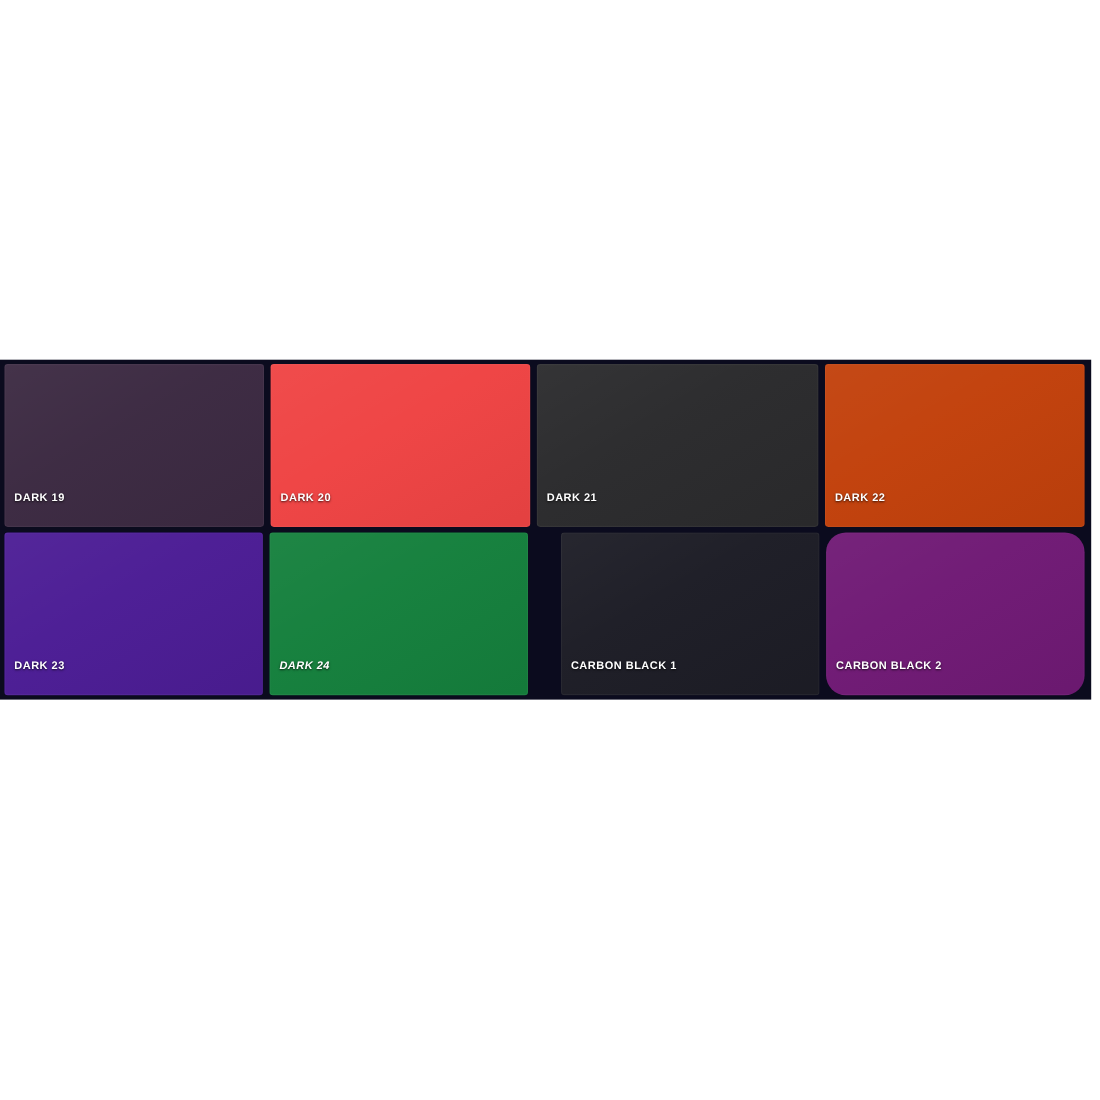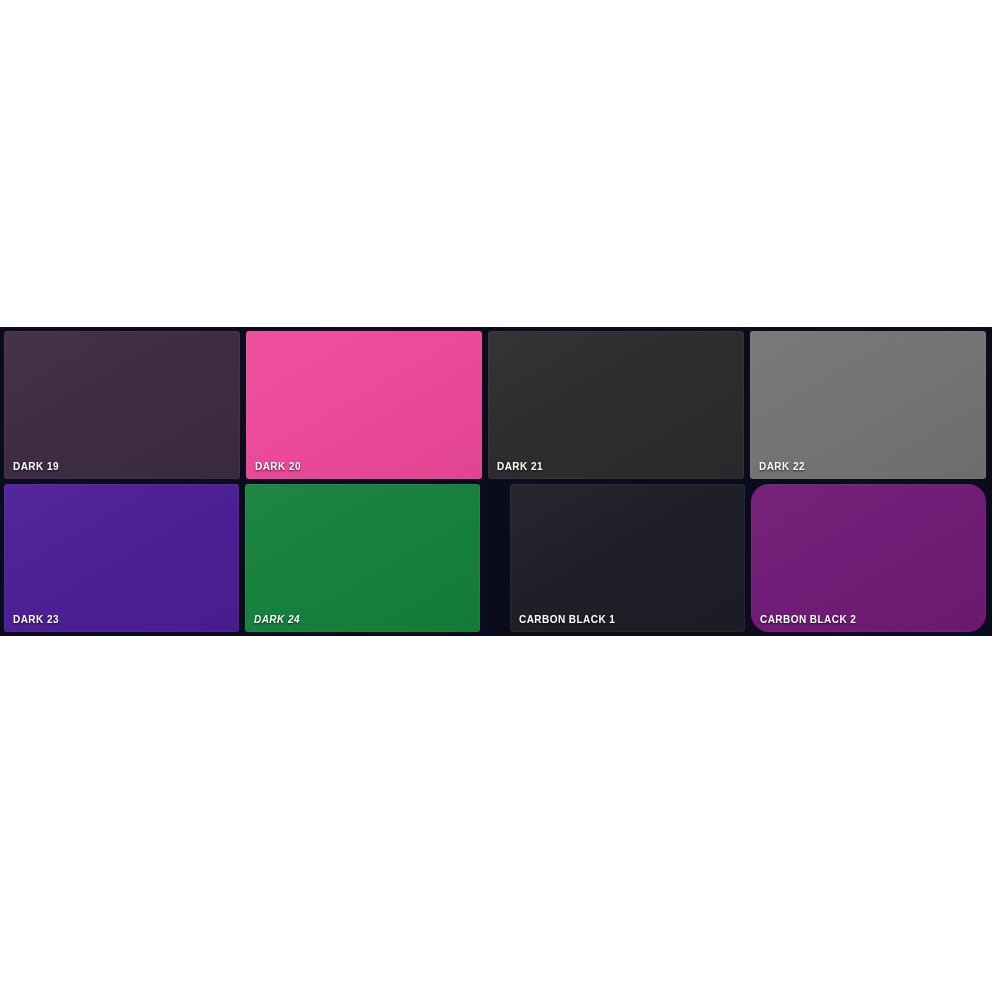--- a/index.html
+++ b/index.html
@@ -67,21 +67,21 @@
     position: absolute;
     inset: 0;
     border-radius: 3px;
     box-shadow: inset 0 0 0 1px rgba(255,255,255,0.045);
     pointer-events: none;
   }
 
   .swatch-label {
     position: absolute;
     left: 9px;
-    bottom: 6px;
+    bottom: 20px;
     color: #ffffff;
     font-family: "Liberation Sans", sans-serif;
     font-size: 10px;
     font-weight: bold;
     letter-spacing: 0.45px;
     text-transform: uppercase;
     line-height: 12px;
     white-space: nowrap;
     text-shadow: 0 1px 2px rgba(0,0,0,0.75);
     z-index: 2;
@@ -93,31 +93,31 @@
 <div id="page" style="background-color: rgb(255, 255, 255);">
 
   <div id="palette-panel" style="background-color: rgb(11, 11, 30);">
 
     <div class="swatch-row">
       <div class="swatch" style="background-color: rgb(60, 42, 66);">
         <div class="sheen"></div>
         <div class="edge"></div>
         <div class="swatch-label">DARK 19</div>
       </div>
-      <div class="swatch" style="background-color: #ec4899;">
+      <div class="swatch" style="background-color: #ef4444;">
         <div class="sheen"></div>
         <div class="edge"></div>
         <div class="swatch-label">DARK 20</div>
       </div>
       <div class="swatch" style="background-color: rgb(43, 43, 45); padding-left: 20px;">
         <div class="sheen"></div>
         <div class="edge"></div>
         <div class="swatch-label">DARK 21</div>
       </div>
-      <div class="swatch" style="background-color: #737373;">
+      <div class="swatch" style="background-color: #c2410c;">
         <div class="sheen"></div>
         <div class="edge"></div>
         <div class="swatch-label">DARK 22</div>
       </div>
     </div>
 
     <div class="swatch-row">
       <div class="swatch" style="background-color: #4c1d95;">
         <div class="sheen"></div>
         <div class="edge"></div>

